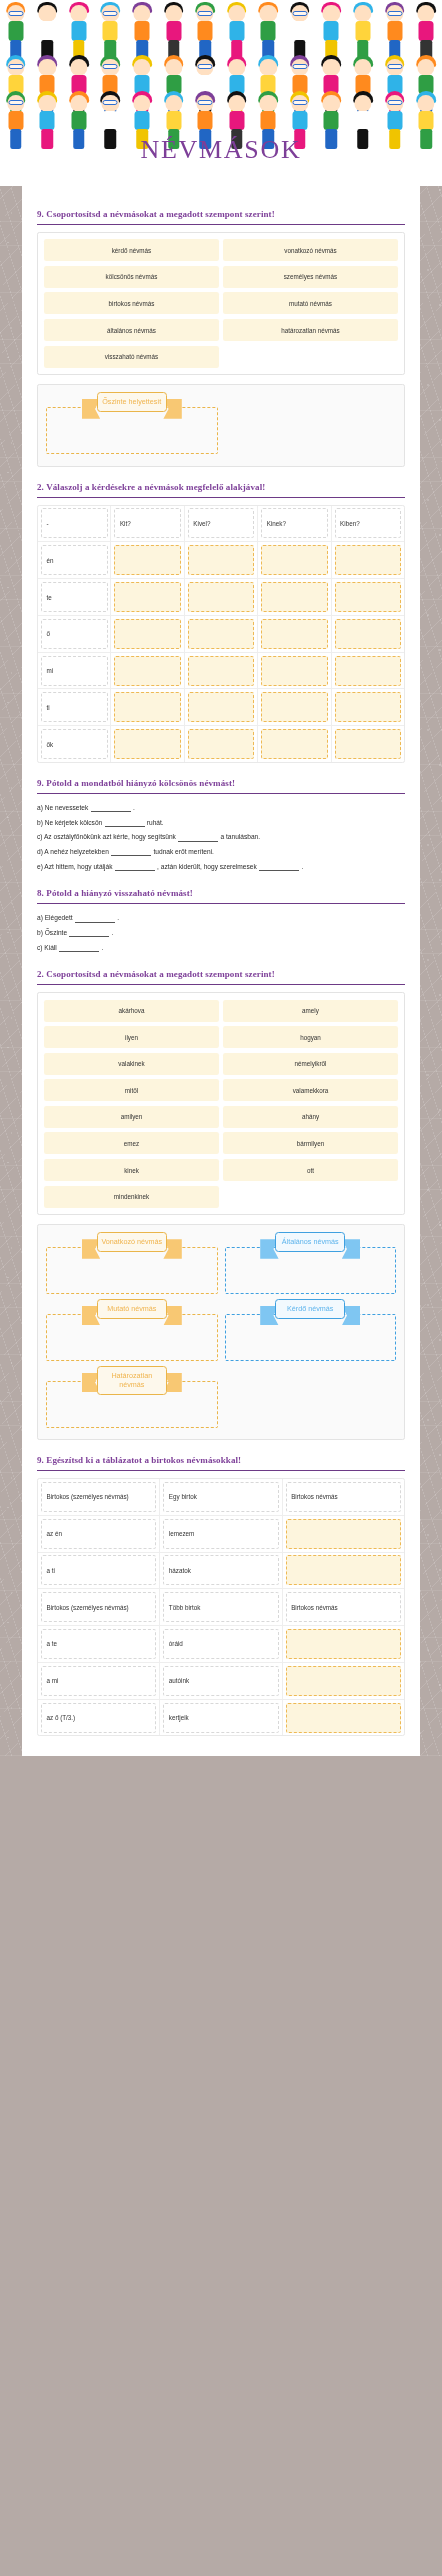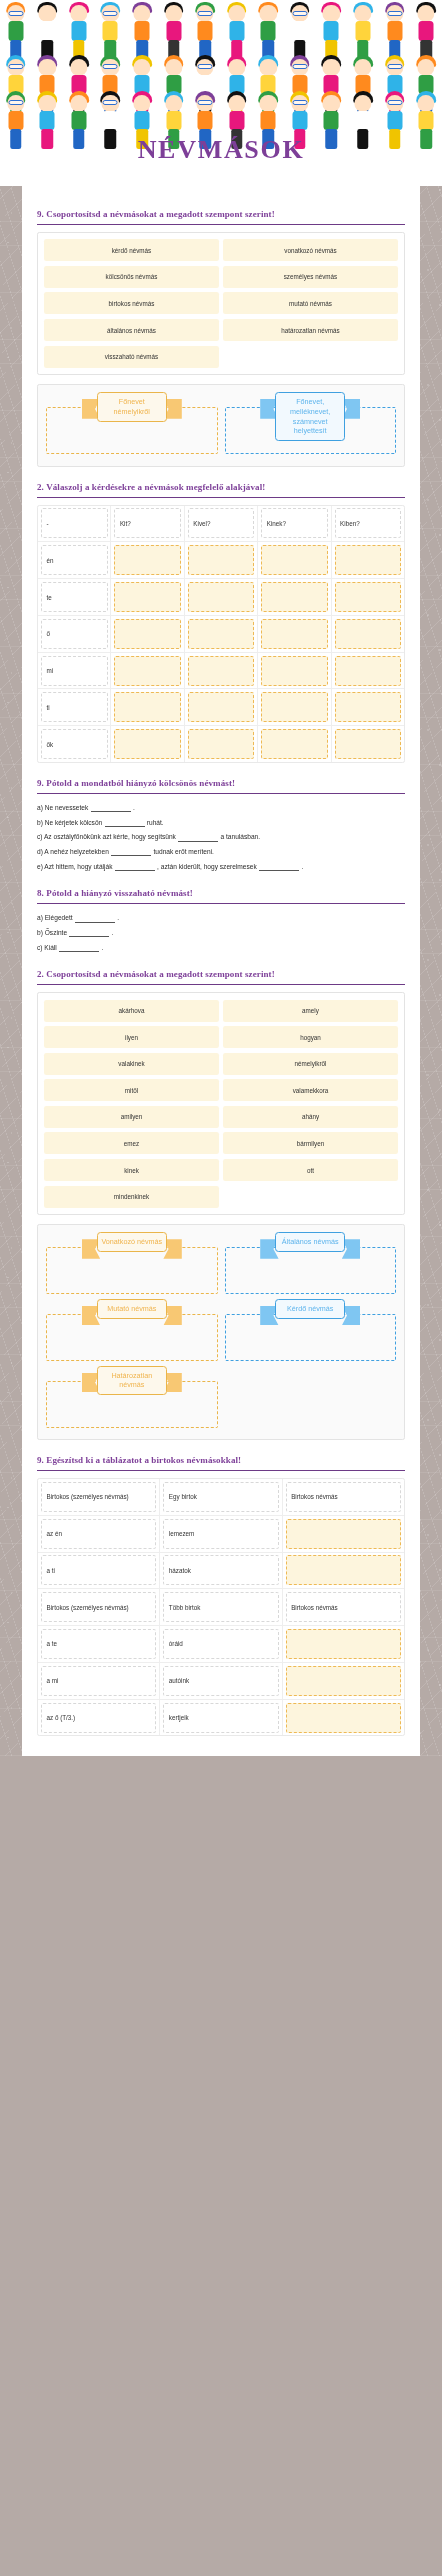--- a/index.html
+++ b/index.html
@@ -71,21 +71,21 @@
   .fig .glasses{
     position:absolute; left:50%; transform:translateX(-50%); top:9.2px;
     width:15px; height:5.2px;
     border:1.2px solid #2f6fd0; border-radius:3.5px;
     background:rgba(255,255,255,.7);
   }
   .title{
     position:absolute; left:0; right:0; bottom:21px;
     text-align:center;
     font-family:"Liberation Serif", serif;
-    font-weight:bold;
+    font-weight:normal;
     font-size:26px;
     letter-spacing:1.7px;
     color:#7d3f98;
   }
 
   
   .sheet{
     background:#fff;
     margin:0 22px;
     padding:8px 15px 19.6px 15px;
@@ -526,31 +526,23 @@
             <div class="chip">visszaható névmás</div>
           </div>
         </div>
     </div>
     <div style="height:9.2px"></div>
     <div class="zone-panel" id="ex1-zones">
         <div class="zone-cell">
           <div class="ribbon">
             <div class="tail l"></div>
             <div class="tail r"></div>
-            <div class="plate">Főnevet némelyikről</div>
+            <div class="plate">Őszinte helyettesít</div>
           </div>
           <div class="zone"></div>
-        </div>
-        <div class="zone-cell">
-          <div class="ribbon blue">
-            <div class="tail l"></div>
-            <div class="tail r"></div>
-            <div class="plate">Főnevet, melléknevet, számnevet helyettesít</div>
-          </div>
-          <div class="zone blue"></div>
         </div>
       </div>
 
     <h2 class="ex-title">2. Válaszolj a kérdésekre a névmások megfelelő alakjával!</h2>
     <hr class="rule">
     <div class="grid-panel" id="ex2-grid">
         <div class="grow">
           <div class="gcell">
             <div class="box">-</div>
           </div>

